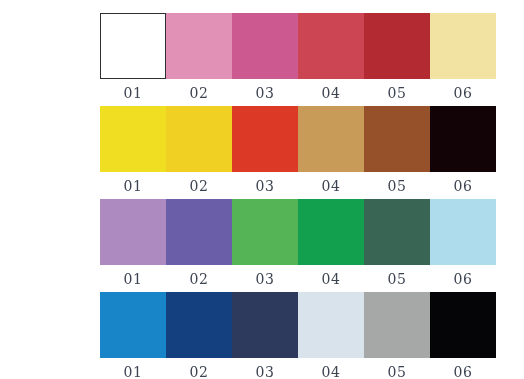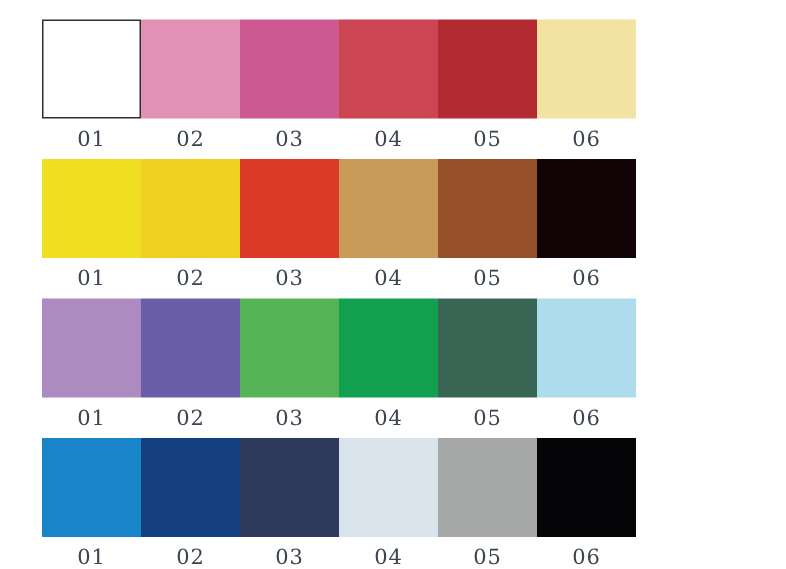--- a/index.html
+++ b/index.html
@@ -16,21 +16,21 @@
     -webkit-font-smoothing: antialiased;
   }
 
   #palette-grid {
     width: 524px;
     height: 379px;
     box-sizing: border-box;
     display: flex;
     flex-direction: column;
     justify-content: flex-start;
-    align-items: flex-start;
+    align-items: flex-end;
     padding: 13px 28px 4px 28px;
     background: #ffffff;
   }
 
   .swatch-row {
     display: flex;
     flex-direction: column;
     flex: 0 0 auto;
     margin-bottom: 6px;
   }

